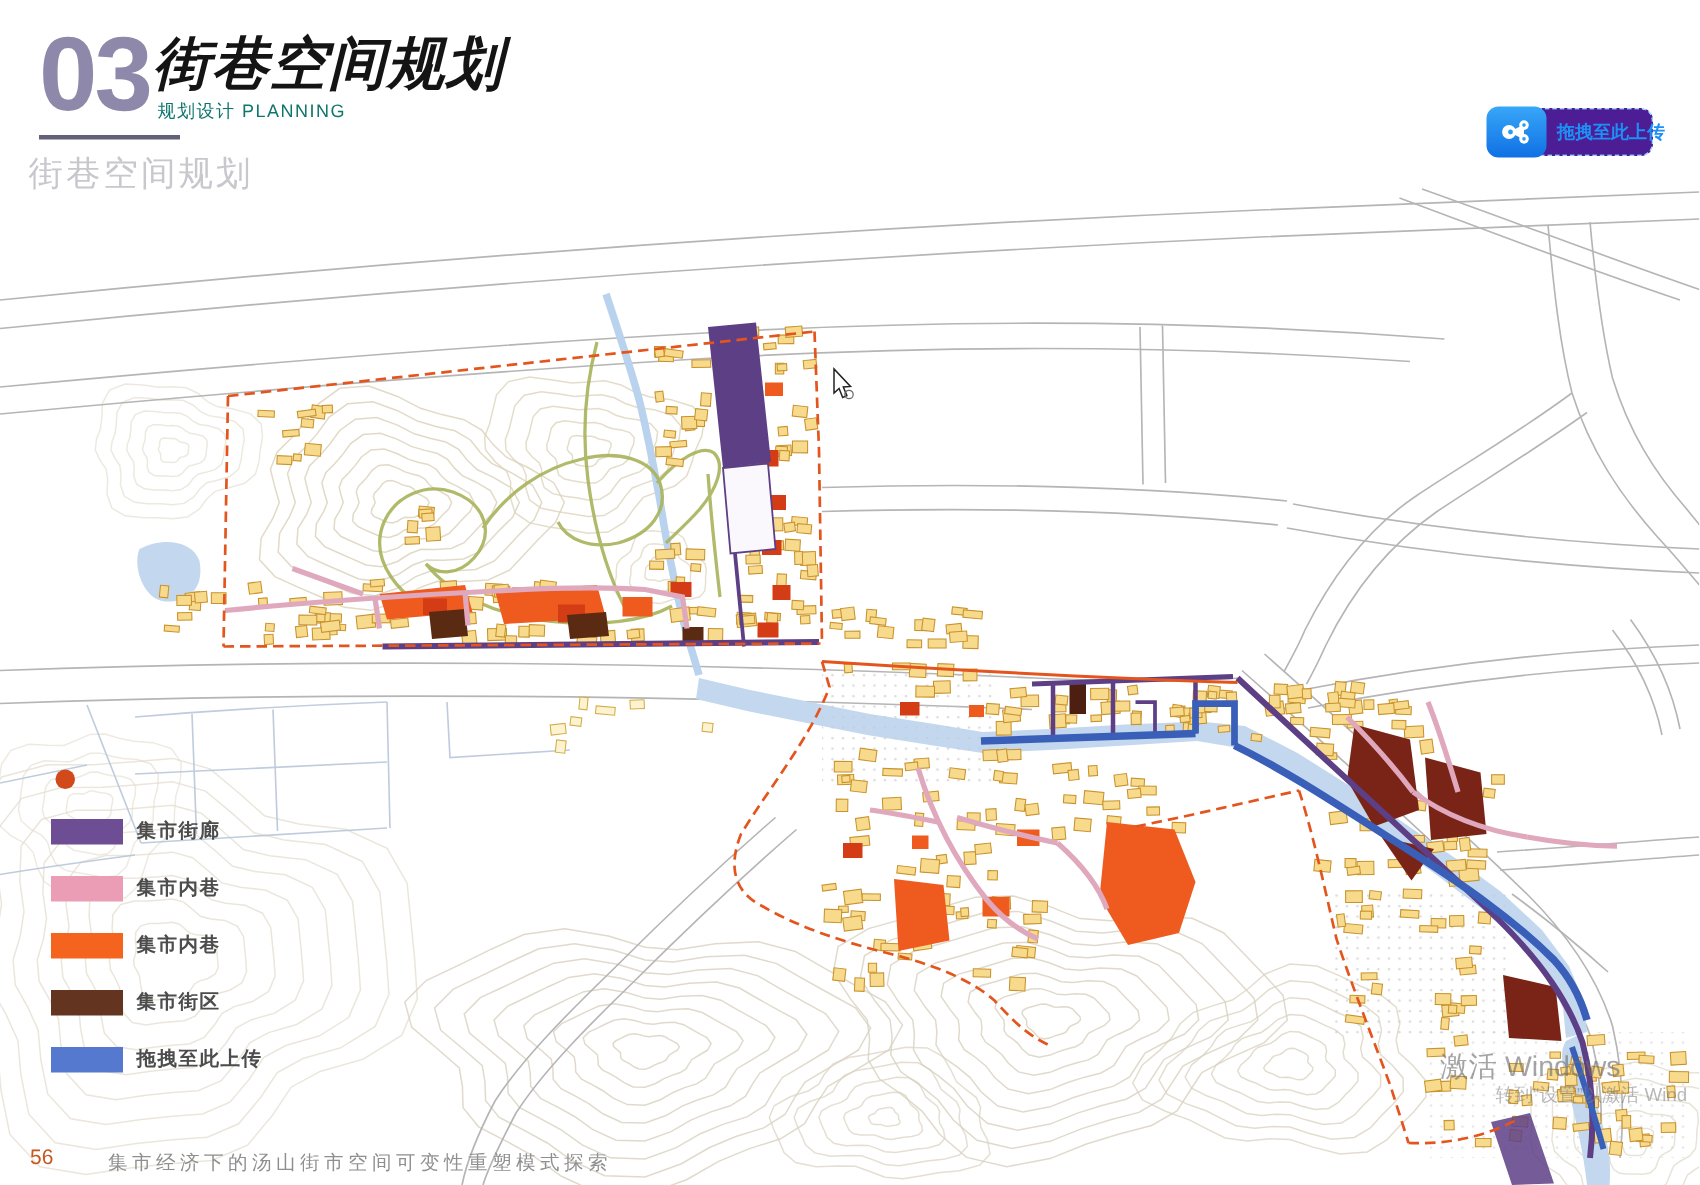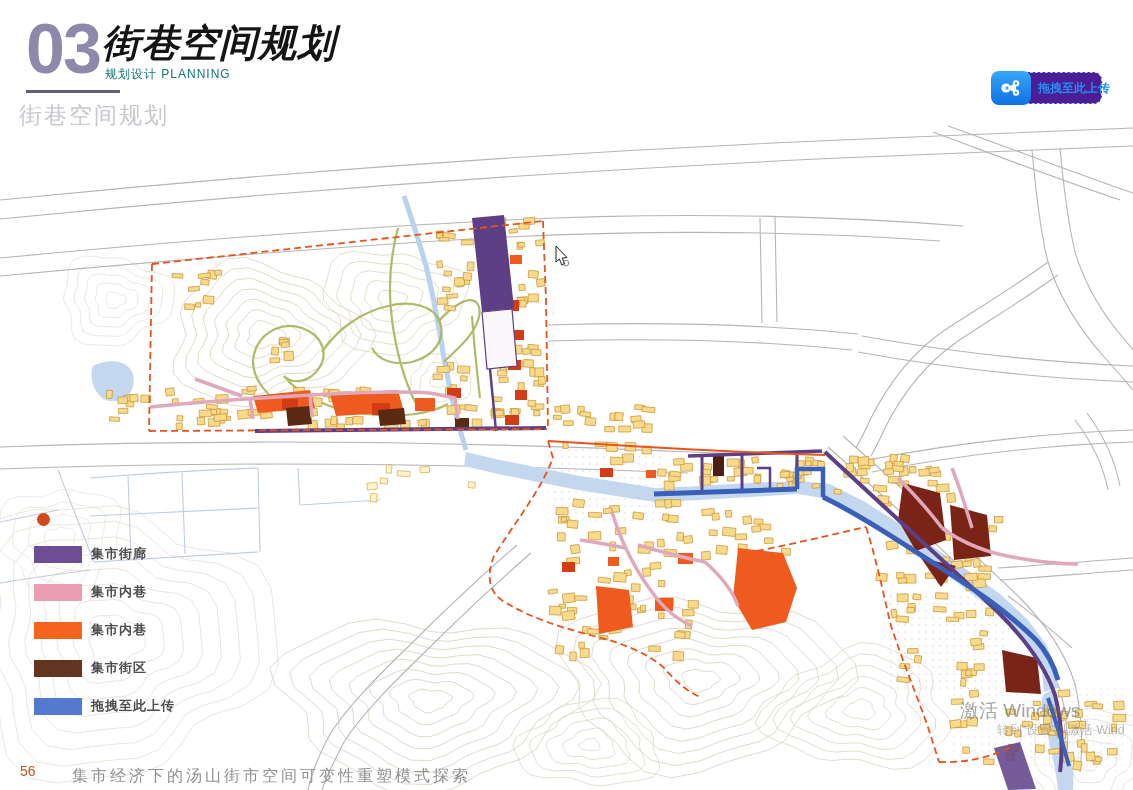--- a/index.html
+++ b/index.html
@@ -22,21 +22,21 @@
   
   #map-svg{position:absolute;left:0;top:0;z-index:1;}
   
   .legend{position:absolute;left:0;top:0;z-index:10;}
   .legend-dot{position:absolute;left:37px;top:513px;width:13px;height:13px;border-radius:50%;}
   .legend-item{position:absolute;left:34px;display:flex;align-items:flex-end;}
   .legend-swatch{width:48px;height:17px;margin-right:9px;flex:none;}
   .legend-label{font-size:13px;font-weight:700;color:#4c4c4c;letter-spacing:1px;white-space:nowrap;}
   
   .page-number{position:absolute;left:20px;top:763px;font-size:14px;font-weight:400;color:#c6571f;z-index:20;}
-  .footer-caption{position:absolute;left:72px;top:766px;font-size:16px;color:#8f8f8f;
+  .footer-caption{position:absolute;left:72px;top:766px;font-size:13px;color:#8f8f8f;
        letter-spacing:3px;z-index:20;white-space:nowrap;}
   
   .wm1{position:absolute;left:960px;top:698px;font-size:19px;color:rgba(110,110,110,.62);z-index:25;white-space:nowrap;}
   .wm2{position:absolute;left:997px;top:722px;font-size:12.5px;color:rgba(125,125,125,.55);z-index:25;white-space:nowrap;}
 </style>
 </head>
 <body>
 
 <svg id="map-svg" width="1133" height="790" viewBox="0 0 1133 790">
   <defs>

